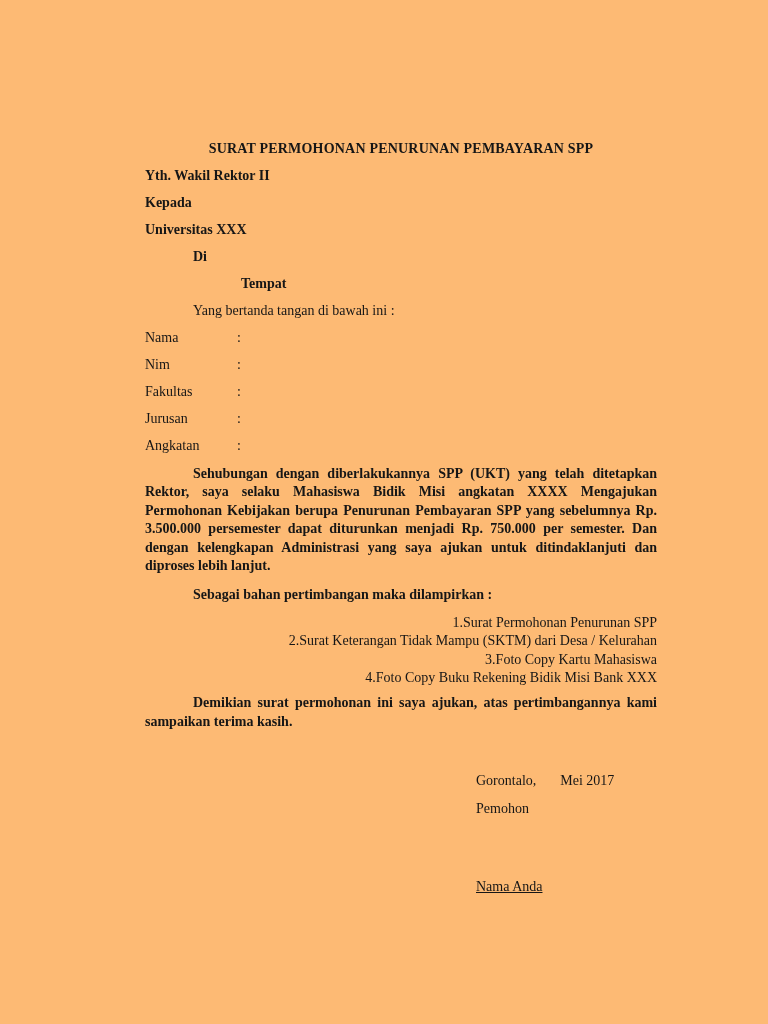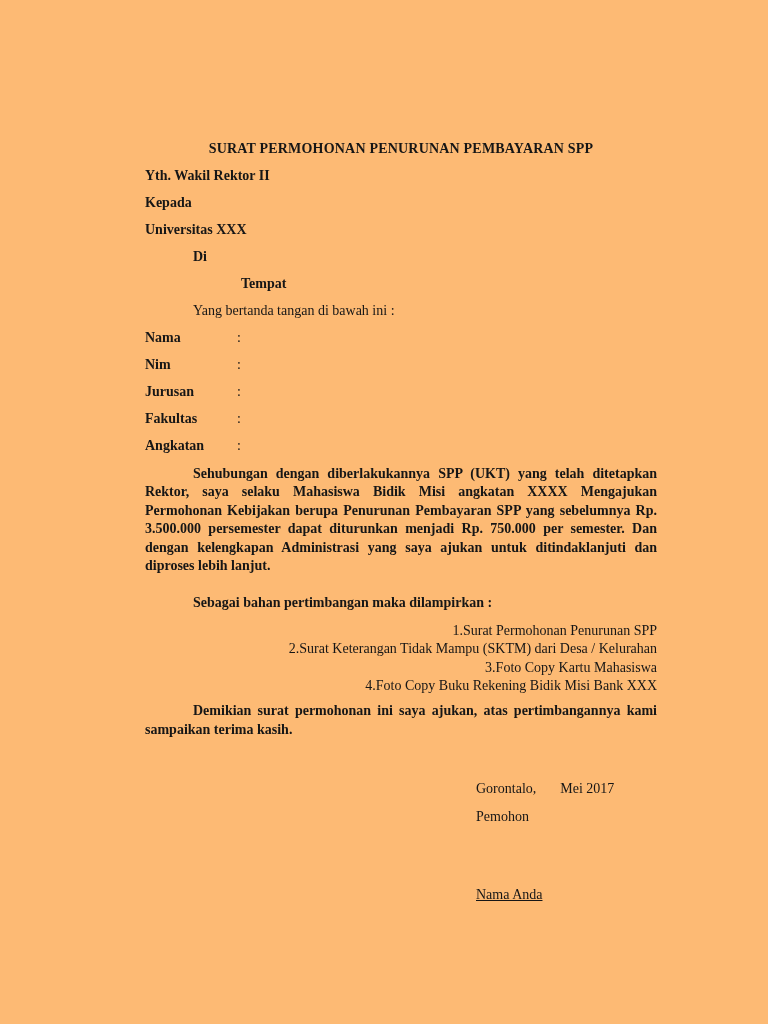--- a/index.html
+++ b/index.html
@@ -26,33 +26,33 @@
     text-align: center;
     line-height: 27px;
     letter-spacing: 0.2px;
   }
   .hline { line-height: 27px; }
   .bold { font-weight: bold; }
   .indent1 { padding-left: 48px; }
   .indent2 { padding-left: 96px; }
 
   .identity-row { line-height: 27px; }
-  .id-label { display: inline-block; width: 92px; font-weight: bold; }
+  .id-label { display: inline-block; width: 92px; }
   .id-sep { display: inline-block; }
   .id-value { padding-left: 6px; }
 
   .para {
     margin: 0;
     text-align: justify;
     text-indent: 48px;
     line-height: 18.4px;
     font-weight: bold;
   }
   .body-para { margin-top: 6px; }
-  .intro-para { margin-top: 19px; text-align: left; }
+  .intro-para { margin-top: 11px; text-align: left; }
 
   .attachments {
     margin-top: 9px;
     padding-left: 20px;
     line-height: 18.4px;
     text-align: right;
   }
   .att-num { display: inline-block; width: 23px; }
 
   .closing-para { margin-top: 7px; }
@@ -87,24 +87,24 @@
     <div class="hline indent1">Yang bertanda tangan di bawah ini :</div>
 
     <div class="identity-rows">
       <div class="identity-row">
         <span class="id-label">Nama</span><span class="id-sep">:</span><span class="id-value"></span>
       </div>
       <div class="identity-row">
         <span class="id-label">Nim</span><span class="id-sep">:</span><span class="id-value"></span>
       </div>
       <div class="identity-row">
-        <span class="id-label">Jurusan</span><span class="id-sep">:</span><span class="id-value"></span>
+        <span class="id-label">Fakultas</span><span class="id-sep">:</span><span class="id-value"></span>
       </div>
       <div class="identity-row">
-        <span class="id-label">Fakultas</span><span class="id-sep">:</span><span class="id-value"></span>
+        <span class="id-label">Jurusan</span><span class="id-sep">:</span><span class="id-value"></span>
       </div>
       <div class="identity-row">
         <span class="id-label">Angkatan</span><span class="id-sep">:</span><span class="id-value"></span>
       </div>
     </div>
 
     <p class="para body-para">Sehubungan dengan diberlakukannya SPP (UKT) yang telah ditetapkan Rektor, saya selaku Mahasiswa Bidik Misi angkatan XXXX Mengajukan Permohonan Kebijakan berupa Penurunan Pembayaran SPP yang sebelumnya Rp. 3.500.000 persemester dapat diturunkan menjadi Rp. 750.000 per semester. Dan dengan kelengkapan Administrasi yang saya ajukan untuk ditindaklanjuti dan diproses lebih lanjut.</p>
 
     <p class="para intro-para">Sebagai bahan pertimbangan maka dilampirkan :</p>
 

